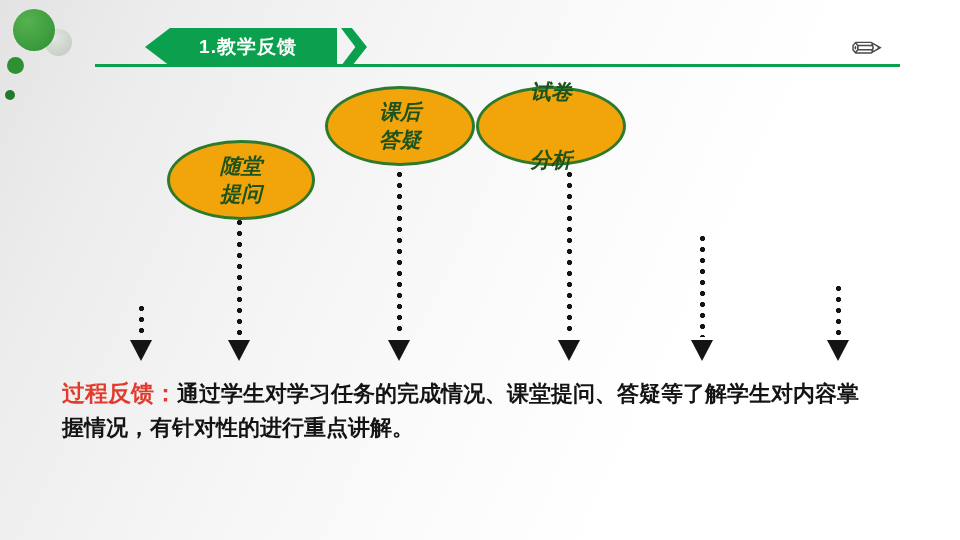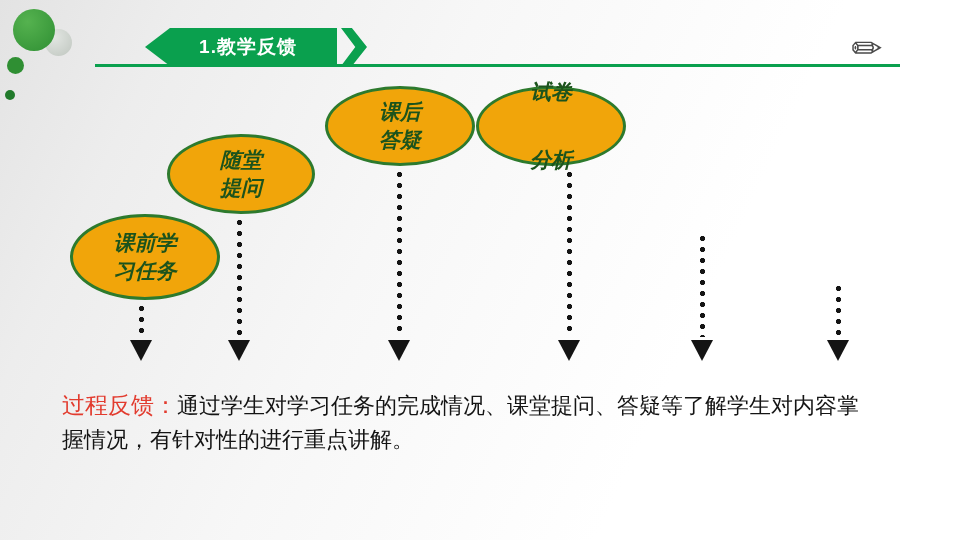--- a/index.html
+++ b/index.html
@@ -35,21 +35,21 @@
     transform:rotate(-45deg);font-family:"DejaVu Sans",sans-serif;
   }
   
   .bubble{
     position:absolute;border-radius:50%;
     background:#f1a50a;border:3px solid #2d7a2d;box-sizing:border-box;
     display:flex;flex-direction:column;align-items:center;justify-content:center;
     color:#1c531c;font-weight:bold;font-size:21px;line-height:1.35;text-align:center;font-style:italic;
   }
   .b0{left:70px;top:214px;width:150px;height:86px;}
-  .b1{left:167px;top:134px;width:148px;height:80px;}
+  .b1{left:167px;top:140px;width:148px;height:80px;}
   .b2{left:325px;top:86px;width:150px;height:80px;}
   .b3{left:476px;top:86px;width:150px;height:80px;gap:40px;}
   .b4{left:629px;top:150px;width:147px;height:80px;}
   .b5{left:770px;top:206px;width:138px;height:74px;}
   
   .dots{
     position:absolute;width:7px;
     background-image:radial-gradient(circle,#141414 2.4px,rgba(0,0,0,0) 2.9px);
     background-size:7px 11px;background-repeat:repeat-y;background-position:center top;
   }
@@ -62,21 +62,21 @@
   
   .arrow{
     position:absolute;top:340px;width:0;height:0;
     border-left:11px solid transparent;border-right:11px solid transparent;
     border-top:21px solid #141414;
   }
   .a0{left:130px;} .a1{left:228px;} .a2{left:388px;}
   .a3{left:558px;} .a4{left:691px;} .a5{left:827px;}
   
   .feedback{position:absolute;left:62px;top:372px;width:800px;color:#141414;}
-  .feedback p{margin:16px 0 7px 0;font-size:22px;font-weight:normal;line-height:1.5;}
+  .feedback p{margin:4px 0 7px 0;font-size:22px;font-weight:bold;line-height:1.5;}
   .feedback .label{color:#e23b2e;font-size:23px;}
 </style>
 </head>
 <body>
 
 <div class="slide">
 
   <div>
     <div class="circle c-big"></div>
     <div class="circle c-gray"></div>
@@ -84,24 +84,20 @@
     <div class="circle c-tiny"></div>
   </div>
 
   <div class="header-line"></div>
   <div class="banner">
     <span>1.教学反馈</span>
   </div>
   <div class="chevron"></div>
   <div class="pencil">✎</div>
 
-  <div class="bubble b0">
-    <span>课前学</span>
-    <span>习任务</span>
-  </div>
   <div class="bubble b1">
     <span>随堂</span>
     <span>提问</span>
   </div>
   <div class="bubble b2">
     <span>课后</span>
     <span>答疑</span>
   </div>
   <div class="bubble b3">
     <span>试卷</span>

